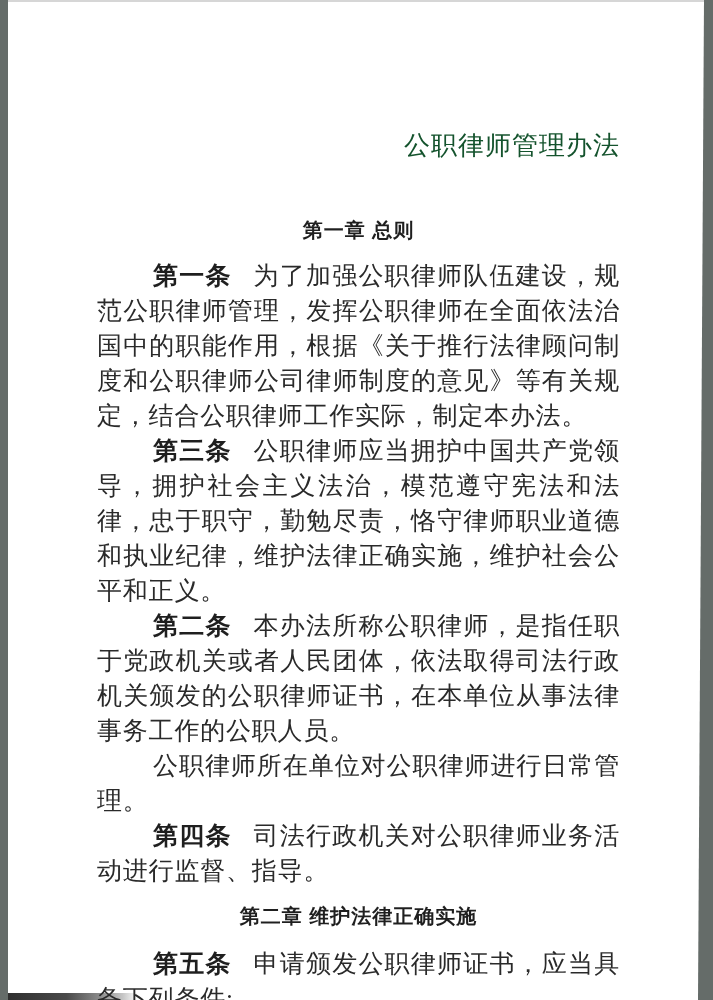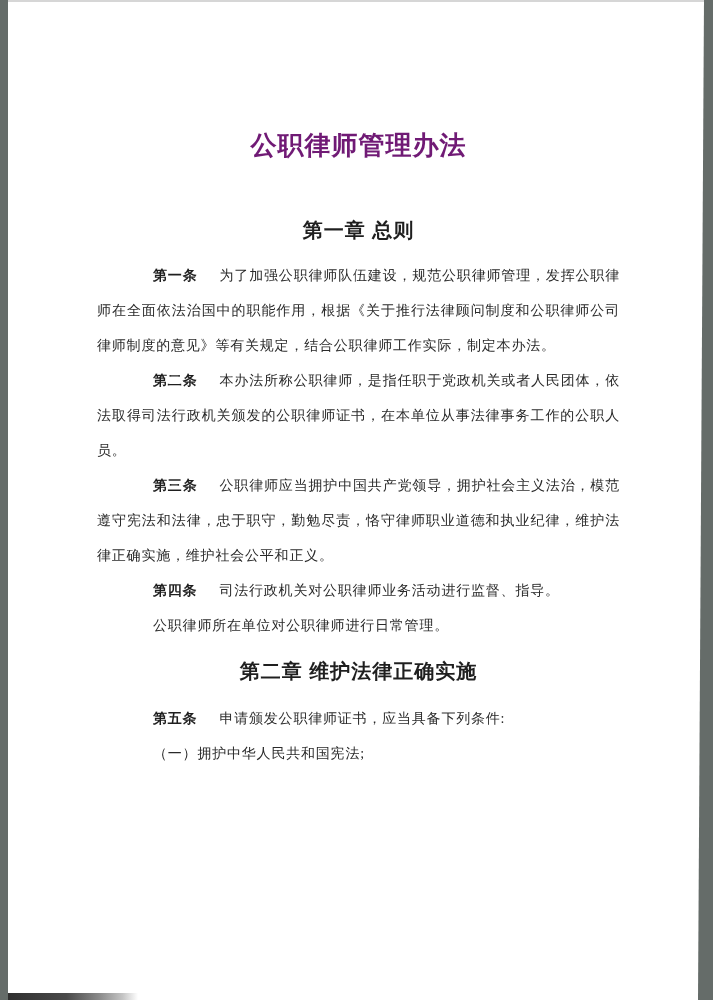--- a/index.html
+++ b/index.html
@@ -34,40 +34,40 @@
   .content {
     position: absolute;
     left: 97px;
     width: 523px;
     top: 0;
   }
   .doc-title {
     margin: 128px 0 0 0;
     font-size: 26px;
     line-height: 36px;
-    font-weight: bold;
-    text-align: center;
+    font-weight: normal;
+    text-align: right;
     letter-spacing: 1px;
     font-family: "Liberation Serif", serif;
-    color: #701a75;
+    color: #14532d;
   }
   .chapter {
     font-size: 20px;
     line-height: 28px;
     font-weight: bold;
     text-align: center;
     letter-spacing: 1px;
     font-family: "Liberation Sans", sans-serif;
     color: #1f1f1f;
   }
   .chapter-1 { margin: 52px 0 0 0; text-align: center; }
   .chapter-2 { margin: 14px 0 0 0; }
   .para {
     margin: 0;
-    font-size: 14px;
+    font-size: 25px;
     line-height: 35px;
     letter-spacing: 0.8px;
     text-align: justify;
     text-indent: 56px;
     color: #2a2a2a;
   }
   .para-first { margin-top: 14px; }
   .para-a5 { margin-top: 16px; }
   .lead {
     font-weight: bold;
@@ -85,27 +85,27 @@
   <div class="edge-right"></div>
   <div class="edge-bottom"></div>
 
   <div class="content">
     <h1 class="doc-title">公职律师管理办法</h1>
 
     <h2 class="chapter chapter-1">第一章 总则</h2>
 
     <p class="para para-first"><span class="lead">第一条</span><span>为了加强公职律师队伍建设，规范公职律师管理，发挥公职律师在全面依法治国中的职能作用，根据《关于推行法律顾问制度和公职律师公司律师制度的意见》等有关规定，结合公职律师工作实际，制定本办法。</span></p>
 
+    <p class="para"><span class="lead">第三条</span><span>公职律师应当拥护中国共产党领导，拥护社会主义法治，模范遵守宪法和法律，忠于职守，勤勉尽责，恪守律师职业道德和执业纪律，维护法律正确实施，维护社会公平和正义。</span></p>
+
     <p class="para"><span class="lead">第二条</span><span>本办法所称公职律师，是指任职于党政机关或者人民团体，依法取得司法行政机关颁发的公职律师证书，在本单位从事法律事务工作的公职人员。</span></p>
 
-    <p class="para"><span class="lead">第三条</span><span>公职律师应当拥护中国共产党领导，拥护社会主义法治，模范遵守宪法和法律，忠于职守，勤勉尽责，恪守律师职业道德和执业纪律，维护法律正确实施，维护社会公平和正义。</span></p>
+    <p class="para"><span>公职律师所在单位对公职律师进行日常管理。</span></p>
 
     <p class="para"><span class="lead">第四条</span><span>司法行政机关对公职律师业务活动进行监督、指导。</span></p>
-
-    <p class="para"><span>公职律师所在单位对公职律师进行日常管理。</span></p>
 
 
     <h2 class="chapter chapter-2">第二章 维护法律正确实施</h2>
 
     <p class="para para-a5"><span class="lead">第五条</span><span>申请颁发公职律师证书，应当具备下列条件:</span></p>
 
     <p class="para"><span>（一）拥护中华人民共和国宪法;</span></p>
 
   </div>
 </div>

